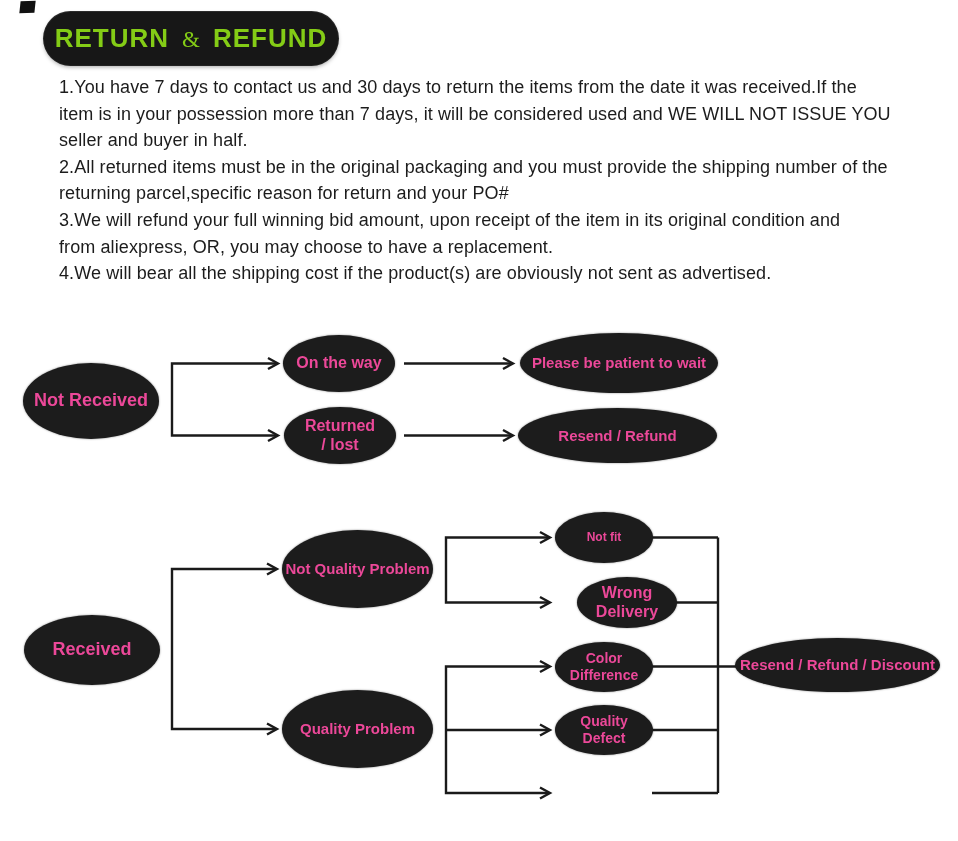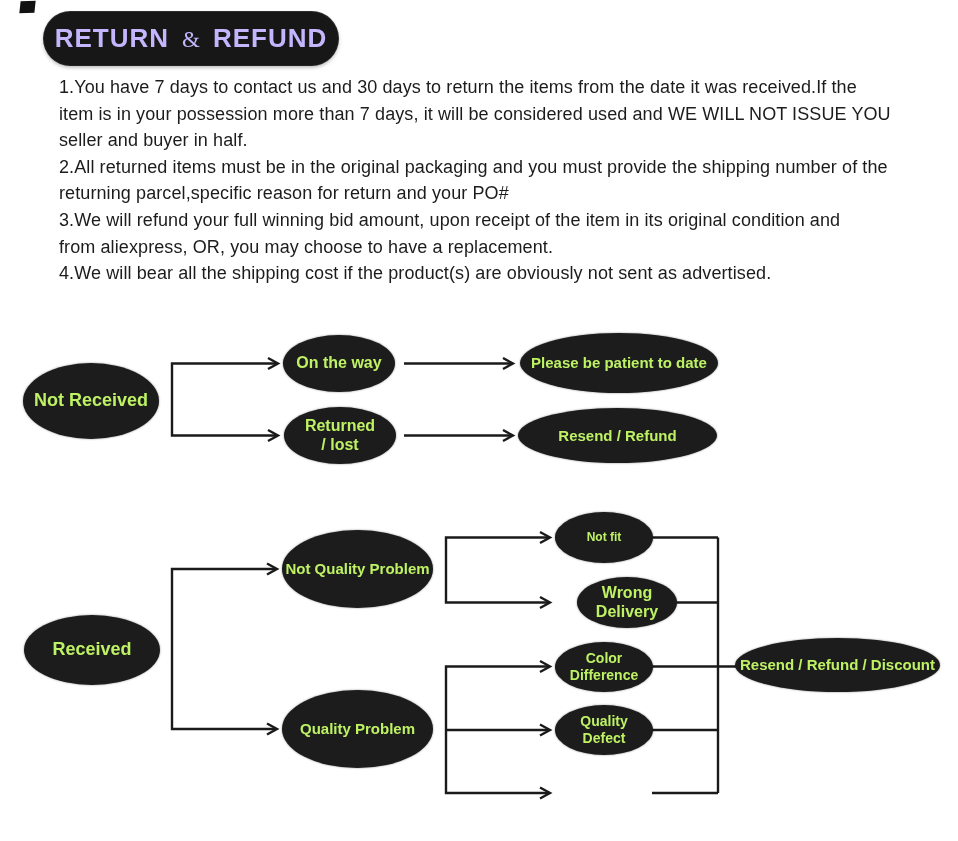--- a/index.html
+++ b/index.html
@@ -18,21 +18,21 @@
     background: #111;
     transform: skewX(-8deg) rotate(-2deg);
   }
   .pill {
     position: absolute;
     left: 44px; top: 12px;
     width: 294px; height: 53px;
     background: #171717;
     border-radius: 27px;
     box-shadow: 0 2px 4px rgba(0,0,0,0.35), 0 0 0 1px #2e2e2e;
-    color: #c4b5fd;
+    color: #84cc16;
     display: flex;
     align-items: center;
     justify-content: center;
     gap: 13px;
   }
   .pill .w {
     font-weight: bold;
     font-size: 26px;
     letter-spacing: 1px;
   }
@@ -64,21 +64,21 @@
   }
   .connectors path {
     stroke: #1a1a1a;
     stroke-width: 2.4;
     fill: none;
   }
   .node {
     position: absolute;
     background: #1c1c1c;
     border-radius: 50%;
-    color: #bef264;
+    color: #ec4899;
     font-weight: bold;
     display: flex;
     align-items: center;
     justify-content: center;
     text-align: center;
     white-space: pre-line;
     line-height: 1.18;
     box-shadow: 0 0 2px rgba(0,0,0,0.5);
   }
 </style>
@@ -136,21 +136,21 @@
       <path d="M652,666.5 H736"></path>
       <path d="M652,730 H718"></path>
       <path d="M652,793 H718"></path>
     </g>
   </svg>
 
   <div class="node" style="left:23px; top:363px; width:136px; height:76px; font-size:18px;">Not Received</div>
   <div class="node" style="left:283px; top:335px; width:112px; height:57px; font-size:16px;">On the way</div>
   <div class="node" style="left:284px; top:407px; width:112px; height:57px; font-size:16px;">Returned
 /  lost</div>
-  <div class="node" style="left:520px; top:333px; width:198px; height:60px; font-size:15px;">Please be patient to date</div>
+  <div class="node" style="left:520px; top:333px; width:198px; height:60px; font-size:15px;">Please be patient to wait</div>
   <div class="node" style="left:518px; top:408px; width:199px; height:55px; font-size:15px;">Resend / Refund</div>
 
   <div class="node" style="left:24px; top:615px; width:136px; height:70px; font-size:18px;">Received</div>
   <div class="node" style="left:282px; top:530px; width:151px; height:78px; font-size:15px;">Not Quality Problem</div>
   <div class="node" style="left:282px; top:690px; width:151px; height:78px; font-size:15px;">Quality Problem</div>
 
   <div class="node" style="left:555px; top:512px; width:98px; height:51px; font-size:12px;">Not fit</div>
   <div class="node" style="left:577px; top:577px; width:100px; height:51px; font-size:16px;">Wrong
 Delivery</div>
   <div class="node" style="left:555px; top:642px; width:98px; height:50px; font-size:14px;">Color

